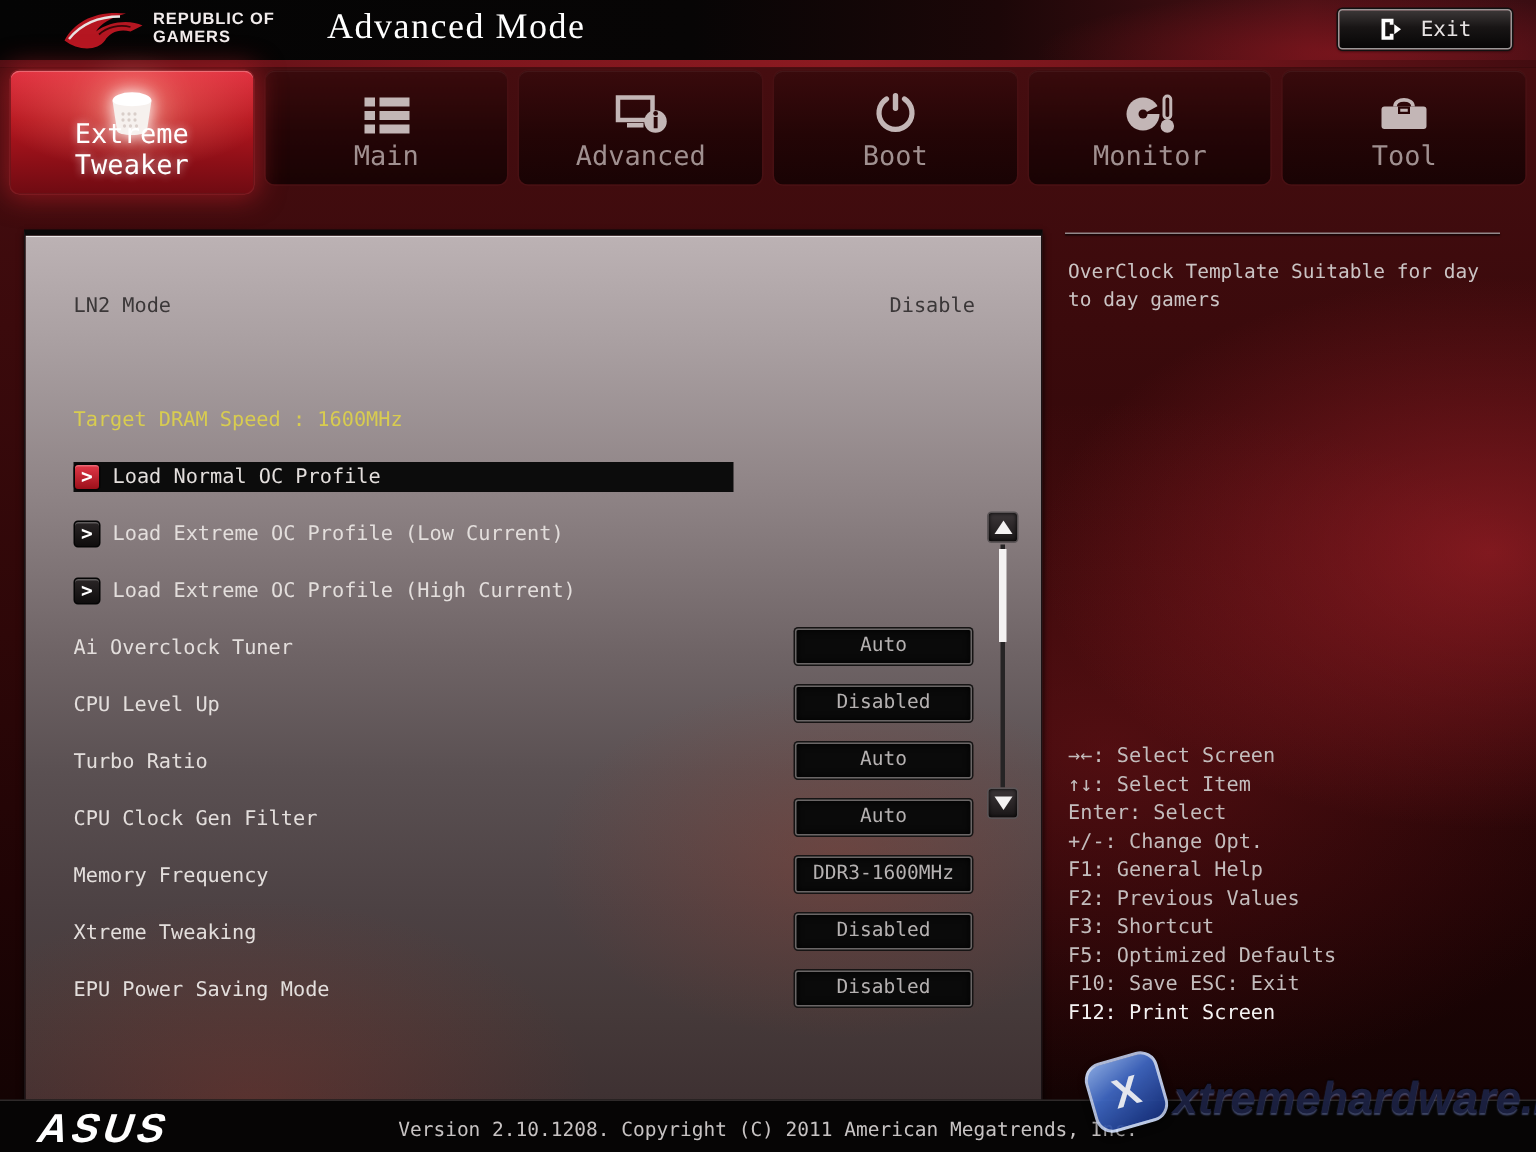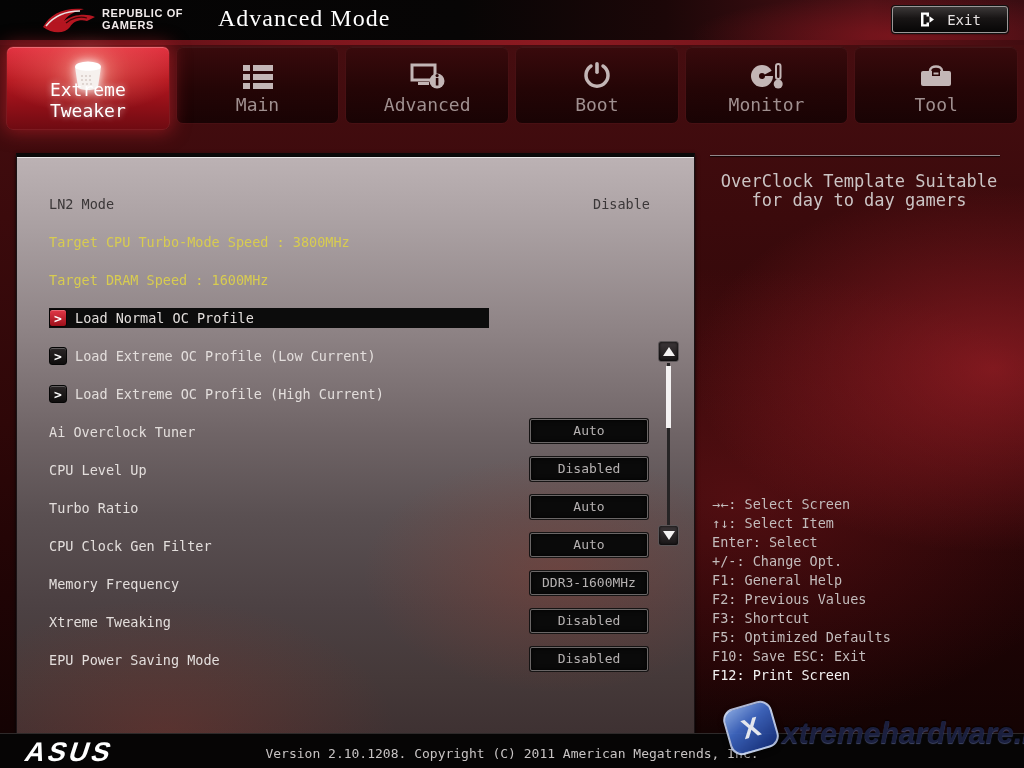--- a/index.html
+++ b/index.html
@@ -83,21 +83,21 @@
     border-bottom:9px solid #f4f2f2;}
   .tri-down{width:0;height:0;border-left:6px solid transparent;border-right:6px solid transparent;
     border-top:9px solid #f4f2f2;}
   .sb-track{position:absolute;left:650px;top:206px;width:3px;height:162px;background:#262425;cursor:pointer;}
   .sb-thumb{position:absolute;left:649px;top:209px;width:5px;height:62px;background:#f4f2f2;cursor:pointer;}
 
   
   .side-line{position:absolute;left:710px;top:155px;width:290px;height:1px;
     background:#93888a;box-shadow:0 1px 1px rgba(0,0,0,.8);}
   .help{position:absolute;left:712px;top:172px;width:294px;
-    font-size:17px;line-height:19px;color:#cbc4c4;text-align:center;}
+    font-size:13px;line-height:19px;color:#cbc4c4;}
   .shortcuts{position:absolute;left:712px;top:495px;font-size:13.5px;line-height:19px;color:#c3bcbc;}
   .shortcuts .hot{color:#f4f2f2;}
 
   
   .footer{position:absolute;left:0;top:733px;width:1024px;height:35px;background:#060505;
     border-top:1px solid #2e2a2a;}
   .asus{position:absolute;left:26px;top:3px;color:#ffffff;
     font-family:"Liberation Sans",sans-serif;font-weight:bold;font-size:27px;
     transform:skewX(-18deg);letter-spacing:3px;}
   .version{position:absolute;left:50%;transform:translateX(-50%);top:12px;
@@ -223,21 +223,20 @@
     </div>
   </div>
 
   <div class="panel">
 
     <div class="prow dark-text" style="left:32px;top:37px;width:620px;">
       <span class="plabel">LN2 Mode</span>
       <span class="ln2-value">Disable</span>
     </div>
 
-    <div class="prow yellow-text" style="left:32px;top:75px;">Target CPU Turbo-Mode Speed : 3800MHz</div>
     <div class="prow yellow-text" style="left:32px;top:113px;">Target DRAM Speed : 1600MHz</div>
 
     <div class="prow" style="left:32px;top:151px;width:460px;">
       <div class="act-bar"></div>
       <span class="chev sel">&gt;</span>
       <span class="act-text light-text">Load Normal OC Profile</span>
     </div>
     <div class="prow" style="left:32px;top:189px;width:460px;">
       <span class="chev">&gt;</span>
       <span class="act-text light-text">Load Extreme OC Profile (Low Current)</span>

